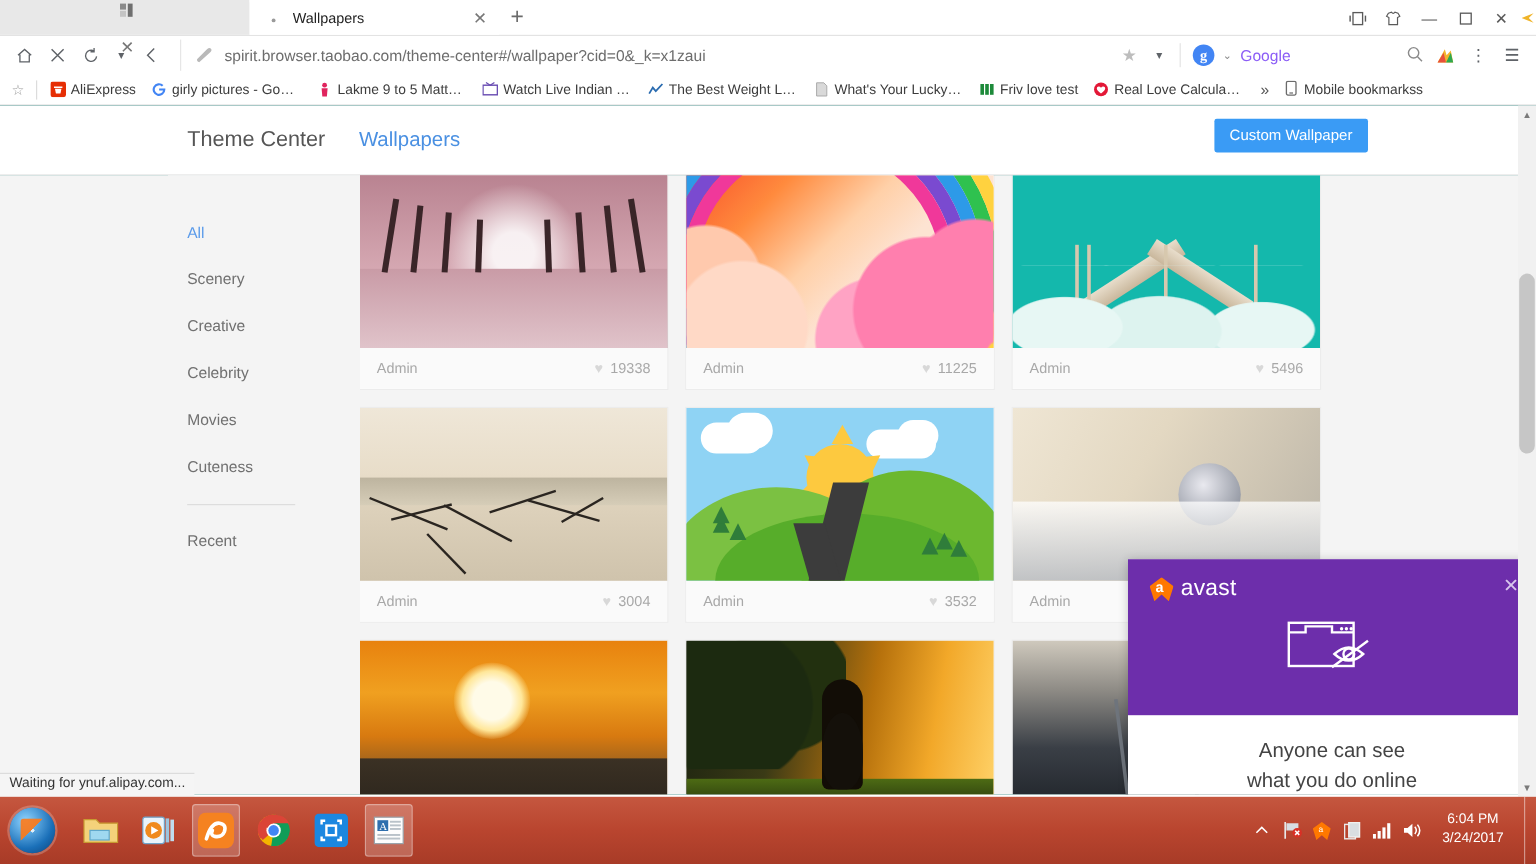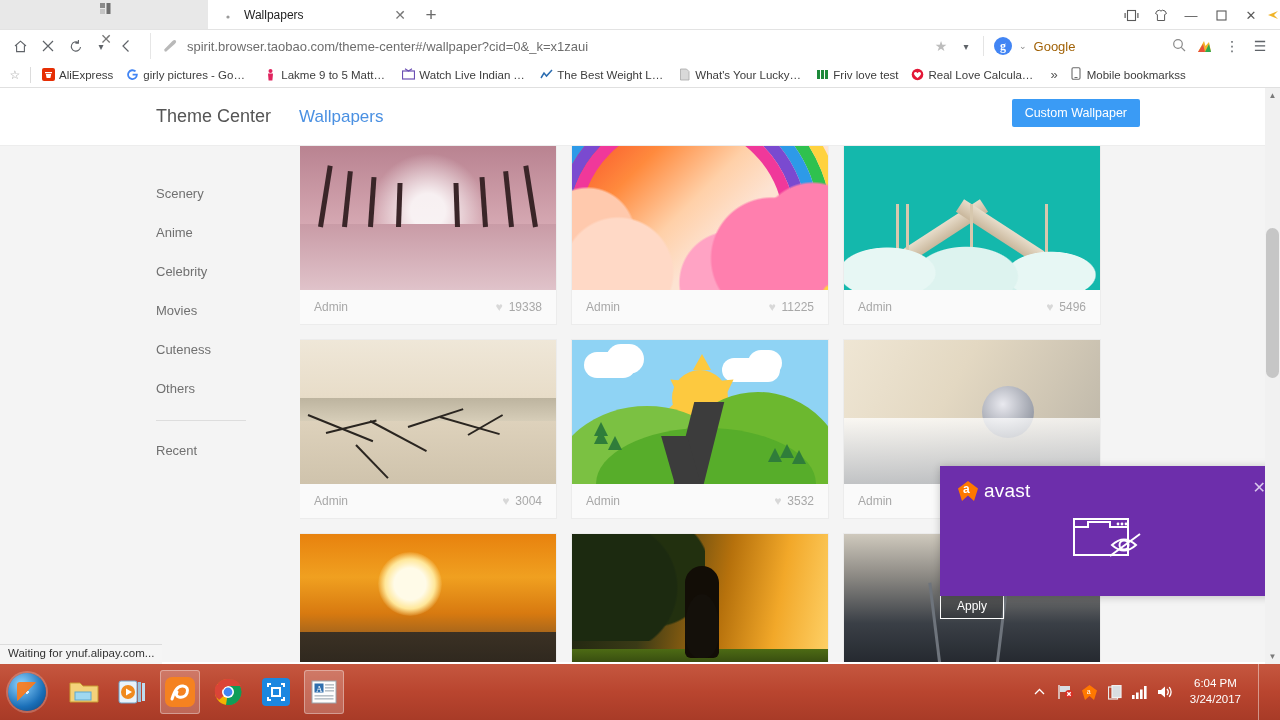--- a/index.html
+++ b/index.html
@@ -75,21 +75,21 @@
   .searchbox {
     display: flex; align-items: center; gap: 7px;
     width: 200px; height: 26px; padding: 0 4px;
   }
   .gicon {
     width: 18px; height: 18px; border-radius: 50%; background: #4285f4;
     color: #fff; font-size: 12px; font-weight: bold; line-height: 18px;
     text-align: center; font-family: "Liberation Serif", serif; flex: 0 0 18px;
   }
   .searchbox .caret { font-size: 9px; color: #8a8a8a; }
-  .searchbox .engine { font-size: 13px; color: #a16207; flex: 1 1 auto; }
+  .searchbox .engine { font-size: 13px; color: #8b5cf6; flex: 1 1 auto; }
   .magnifier { color: #8a8a8a; font-size: 14px; }
 
   
   .bookmarks {
     height: 26px; display: flex; align-items: center; gap: 0;
     padding: 0 4px; font-size: 11.5px; color: #3c3c3c;
     border-bottom: 1px solid #e0e0e0; background: #fff;
     overflow: hidden; white-space: nowrap;
   }
   .bmstar { width: 22px; text-align: center; color: #9e9e9e; font-size: 12px; flex: 0 0 22px; }
@@ -279,21 +279,21 @@
       linear-gradient(135deg, #ff7a18 0 48%, rgba(0,0,0,0) 0) ,
       radial-gradient(circle at 50% 50%, rgba(255,255,255,0.9) 0 12%, rgba(0,0,0,0) 13%);
     opacity:.9; border-radius:3px;
   }
   .tbicons { display:flex; align-items:center; gap: 8px; padding-left: 10px; }
   .tbicon {
     width: 40px; height: 44px; display:flex; align-items:center; justify-content:center;
     border-radius: 3px;
   }
   .tbicon.running { background: rgba(255,255,255,0.22); box-shadow: inset 0 0 0 1px rgba(255,255,255,0.35); }
-  .tray { margin-left:auto; display:flex; align-items:center; gap: 9px; padding-right: 12px; }
+  .tray { margin-left:auto; display:flex; align-items:center; gap: 9px; padding-right: 0; }
   .tray .ti { width: 16px; height: 16px; display:flex; align-items:center; justify-content:center; color:#fff; }
   .clock { color:#fff; font-size: 11.5px; text-align:center; line-height:1.35; padding: 0 8px; }
   .showdesktop { width: 10px; height: 56px; border-left: 1px solid rgba(255,255,255,0.45); }
 </style>
 </head>
 <body>
 
 <div class="browser">
 
   <div class="tabstrip">
@@ -505,26 +505,26 @@
 
     <div class="page-header">
       <span class="brand">Theme Center</span>
       <span class="nav-wallpapers">Wallpapers</span>
       <span class="custom-wallpaper-btn">Custom Wallpaper</span>
     </div>
 
     <div class="content">
 
       <div class="sidebar">
+        <div class="cat active">All</div>
         <div class="cat">Scenery</div>
-        <div class="cat">Anime</div>
+        <div class="cat">Creative</div>
         <div class="cat">Celebrity</div>
         <div class="cat">Movies</div>
         <div class="cat">Cuteness</div>
-        <div class="cat">Others</div>
         <div class="cat-divider"></div>
         <div class="cat">Recent</div>
       </div>
 
       <div class="grid-wrap">
         <div class="grid">
 
           <div class="card">
             <div class="thumb th-sakura">
               <div class="canopy"></div>
@@ -692,20 +692,25 @@
             <path d="M2 13 h14 v-5 h22 v5 h18" fill="none" stroke="#ffffff" stroke-width="2"></path>
             <circle cx="46" cy="10" r="1.4" fill="#fff"></circle>
               <circle cx="50" cy="10" r="1.4" fill="#fff"></circle>
               <circle cx="54" cy="10" r="1.4" fill="#fff"></circle>
             <path d="M40 31 Q52 20 64 31 Q52 42 40 31 Z" fill="none" stroke="#ffffff" stroke-width="2"></path>
             <circle cx="52" cy="31" r="4.5" fill="none" stroke="#ffffff" stroke-width="2"></circle>
             <path d="M38 42 L68 20" stroke="#ffffff" stroke-width="2"></path>
           </svg>
         </div>
       </div>
+      <div class="avast-body">
+        <div class="avast-h">Anyone can see</div>
+        <div class="avast-h">what you do online</div>
+
+      </div>
     </div>
   </div>
 
   <div class="vscroll">
     <div class="arrow" style="top:0">▲</div>
     <div class="thumbbar"></div>
     <div class="arrow" style="bottom:0">▼</div>
   </div>
 
   <div class="statusbar">Waiting for ynuf.alipay.com...</div>

